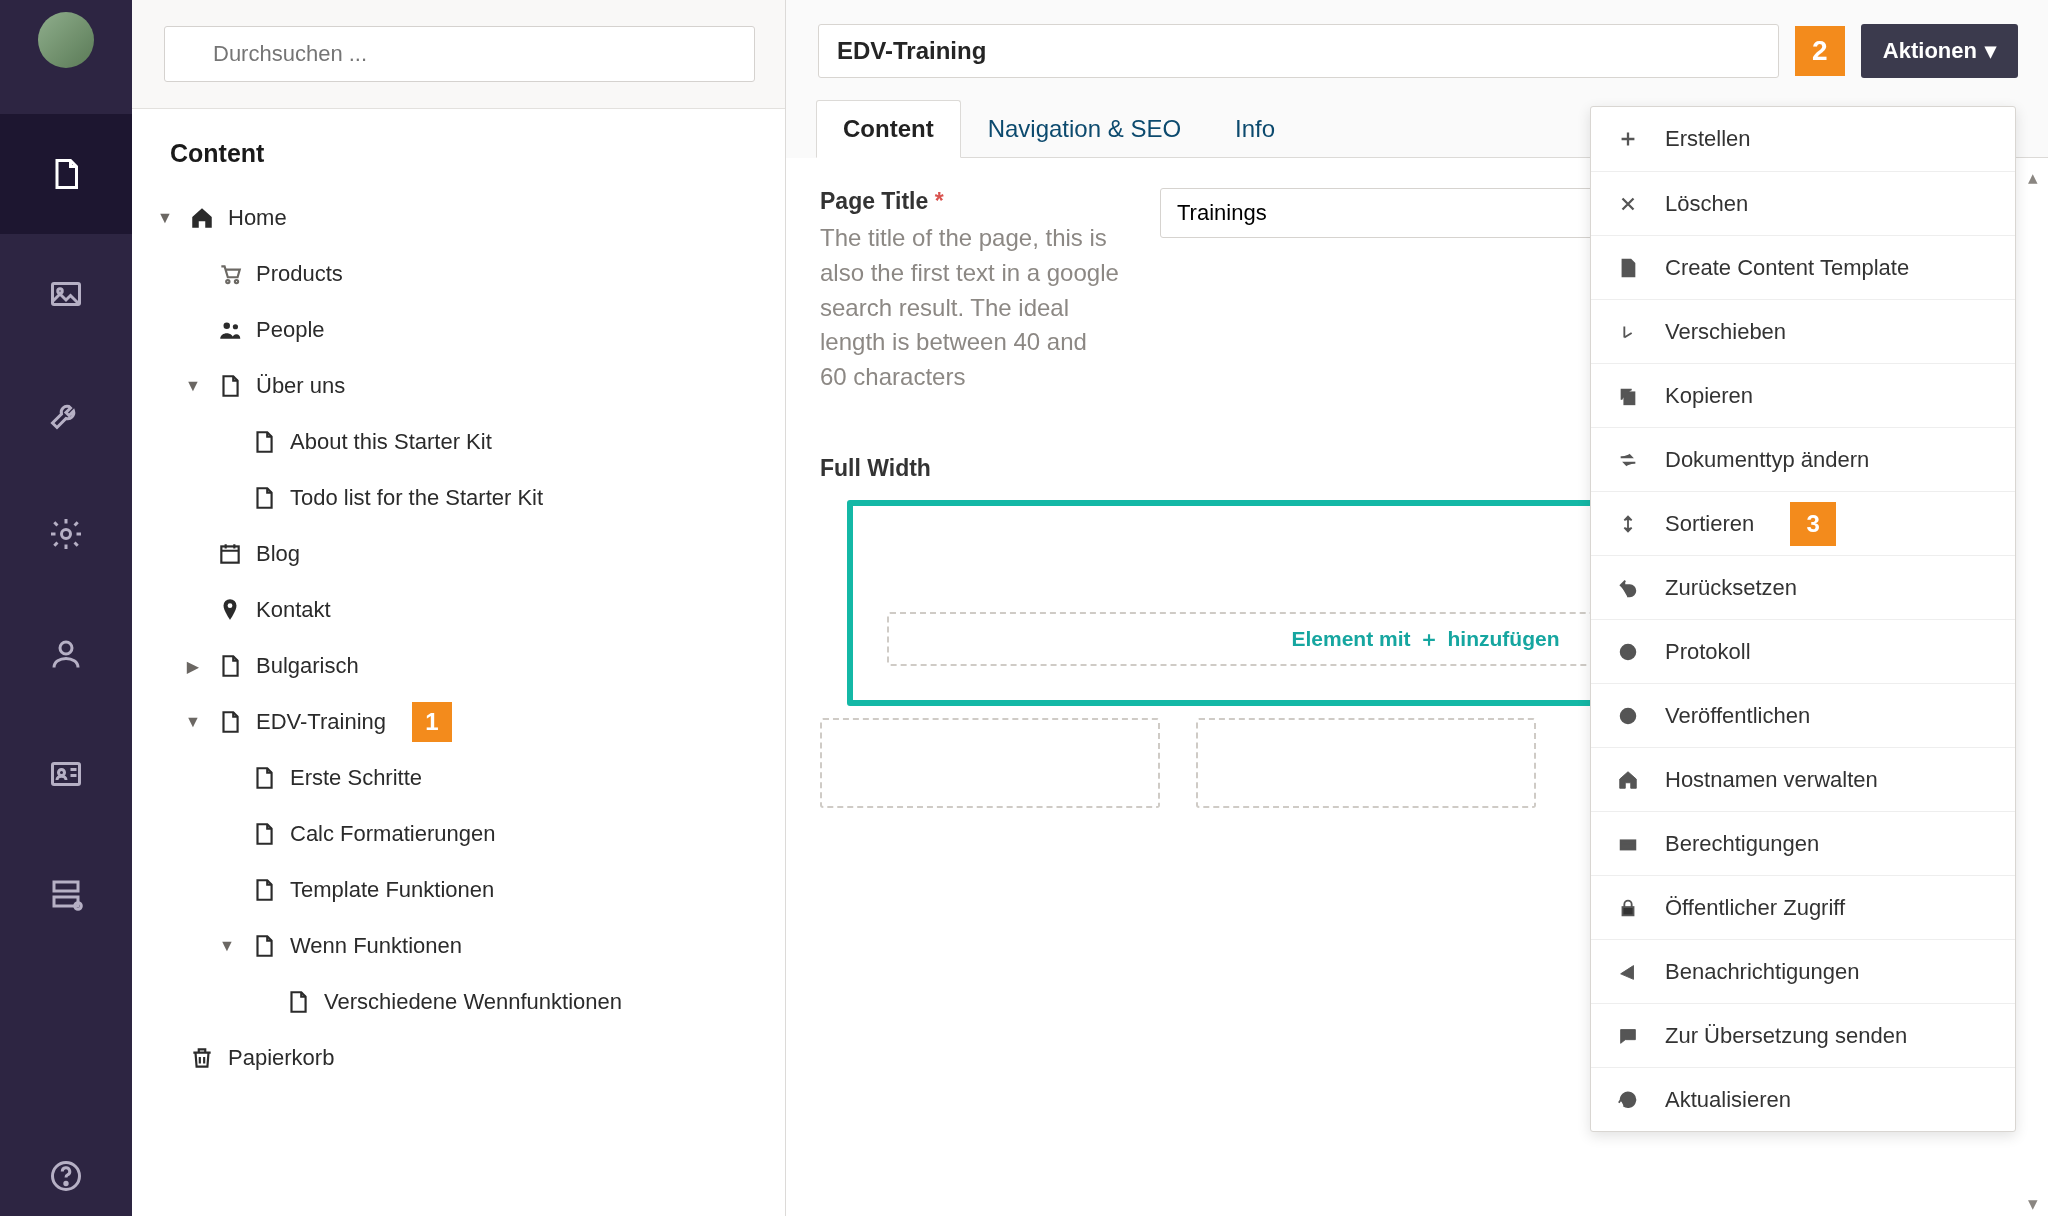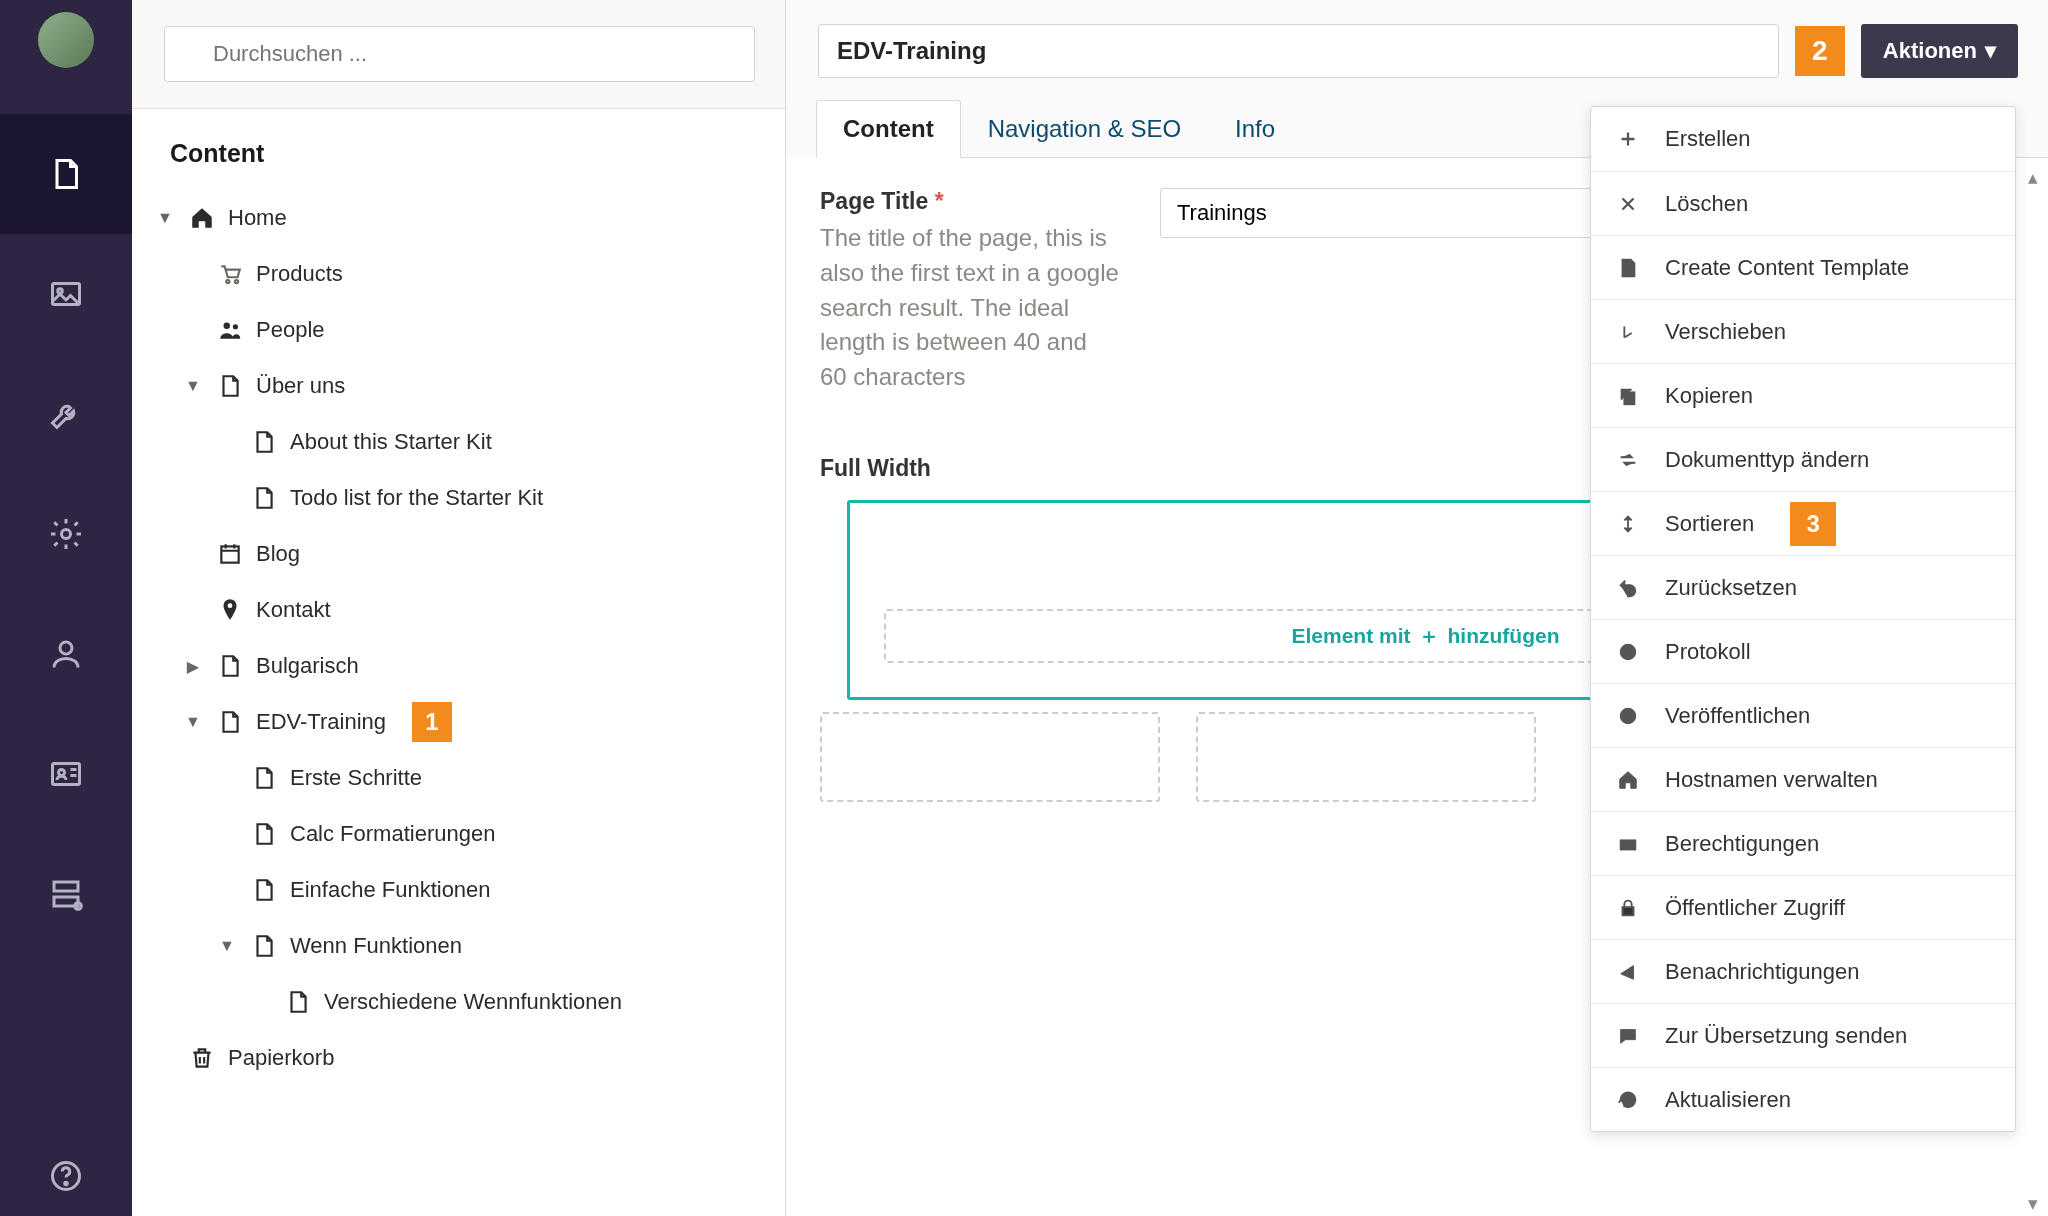--- a/index.html
+++ b/index.html
@@ -38,21 +38,21 @@
   .tab.active { color:#222; border-color:#dcdad7; border-bottom:1px solid #fff; background:#fff; border-radius:3px 3px 0 0; font-weight:600;}
   .content-area { padding:30px 44px 0 34px; overflow:auto; flex:1; background:#fff; margin:0 0 0 0;}
   .field-row { display:flex; gap:40px; }
   .field-label-col { width:300px; }
   .field-label { font-size:23px; font-weight:700;}
   .req { color:#d9534f;}
   .field-help { font-size:24px; color:#8c8884; line-height:1.45; margin-top:6px;}
   .field-input-col { flex:1; }
   .text-input { width:100%; max-width:640px; height:50px; border:1px solid #d6d3cf; border-radius:3px; padding:0 16px; font-size:22px;}
   .section-label { font-size:23px; font-weight:700; margin-top:60px;}
-  .block { border:3px solid #14b8a6; border-radius:3px; margin-top:18px; padding:34px; min-height:160px; background:#fff; position:relative;margin-left:27px;}
+  .block { border:6px solid #14b8a6; border-radius:3px; margin-top:18px; padding:34px; min-height:160px; background:#fff; position:relative;margin-left:27px;}
   .add-strip { border:2px dashed #cfcbc6; border-radius:3px; height:54px; margin-top:72px; display:flex; align-items:center; justify-content:center; gap:8px; color:#16a6a0; font-size:21px; font-weight:600;}
   .add-strip .plus { color:#16a6a0; font-weight:800;}
   .article-row { display:flex; gap:36px; margin-top:12px;}
   .article-card { width:340px; height:90px; border:2px dashed #cfcbc6; border-radius:3px;}
   
   .dropdown { position:absolute; top:106px; right:32px; width:426px; background:#fff; border:1px solid #d9d6d2; border-radius:3px; box-shadow:0 4px 14px rgba(0,0,0,0.12); z-index:50; }
   .dd-item { display:flex; align-items:center; gap:24px; height:64px; padding:0 24px; font-size:22px; color:#333; }
   .dd-item + .dd-item { border-top:1px solid #eee;}
   .dd-icon { width:26px; height:26px; display:inline-flex; align-items:center; justify-content:center; color:#555;}
   .dd-icon svg { width:22px; height:22px; stroke:#555; fill:#555;}
@@ -257,21 +257,21 @@
         <span>Calc Formatierungen</span>
       </div>
       <div class="tree-row ind2">
         <span class="caret blank">•</span>
         <span class="node-icon">
             <svg viewBox="0 0 24 24" fill="none" stroke="#2b2b2b" stroke-width="2">
               <path d="M6 3h9l4 4v14H6z"></path>
               <path d="M15 3v4h4"></path>
             </svg>
           </span>
-        <span>Einfache Funktionen</span>
+        <span>Template Funktionen</span>
       </div>
       <div class="tree-row ind2">
         <span class="caret">▼</span>
         <span class="node-icon">
             <svg viewBox="0 0 24 24" fill="none" stroke="#2b2b2b" stroke-width="2">
               <path d="M6 3h9l4 4v14H6z"></path>
               <path d="M15 3v4h4"></path>
             </svg>
           </span>
         <span>Wenn Funktionen</span>

